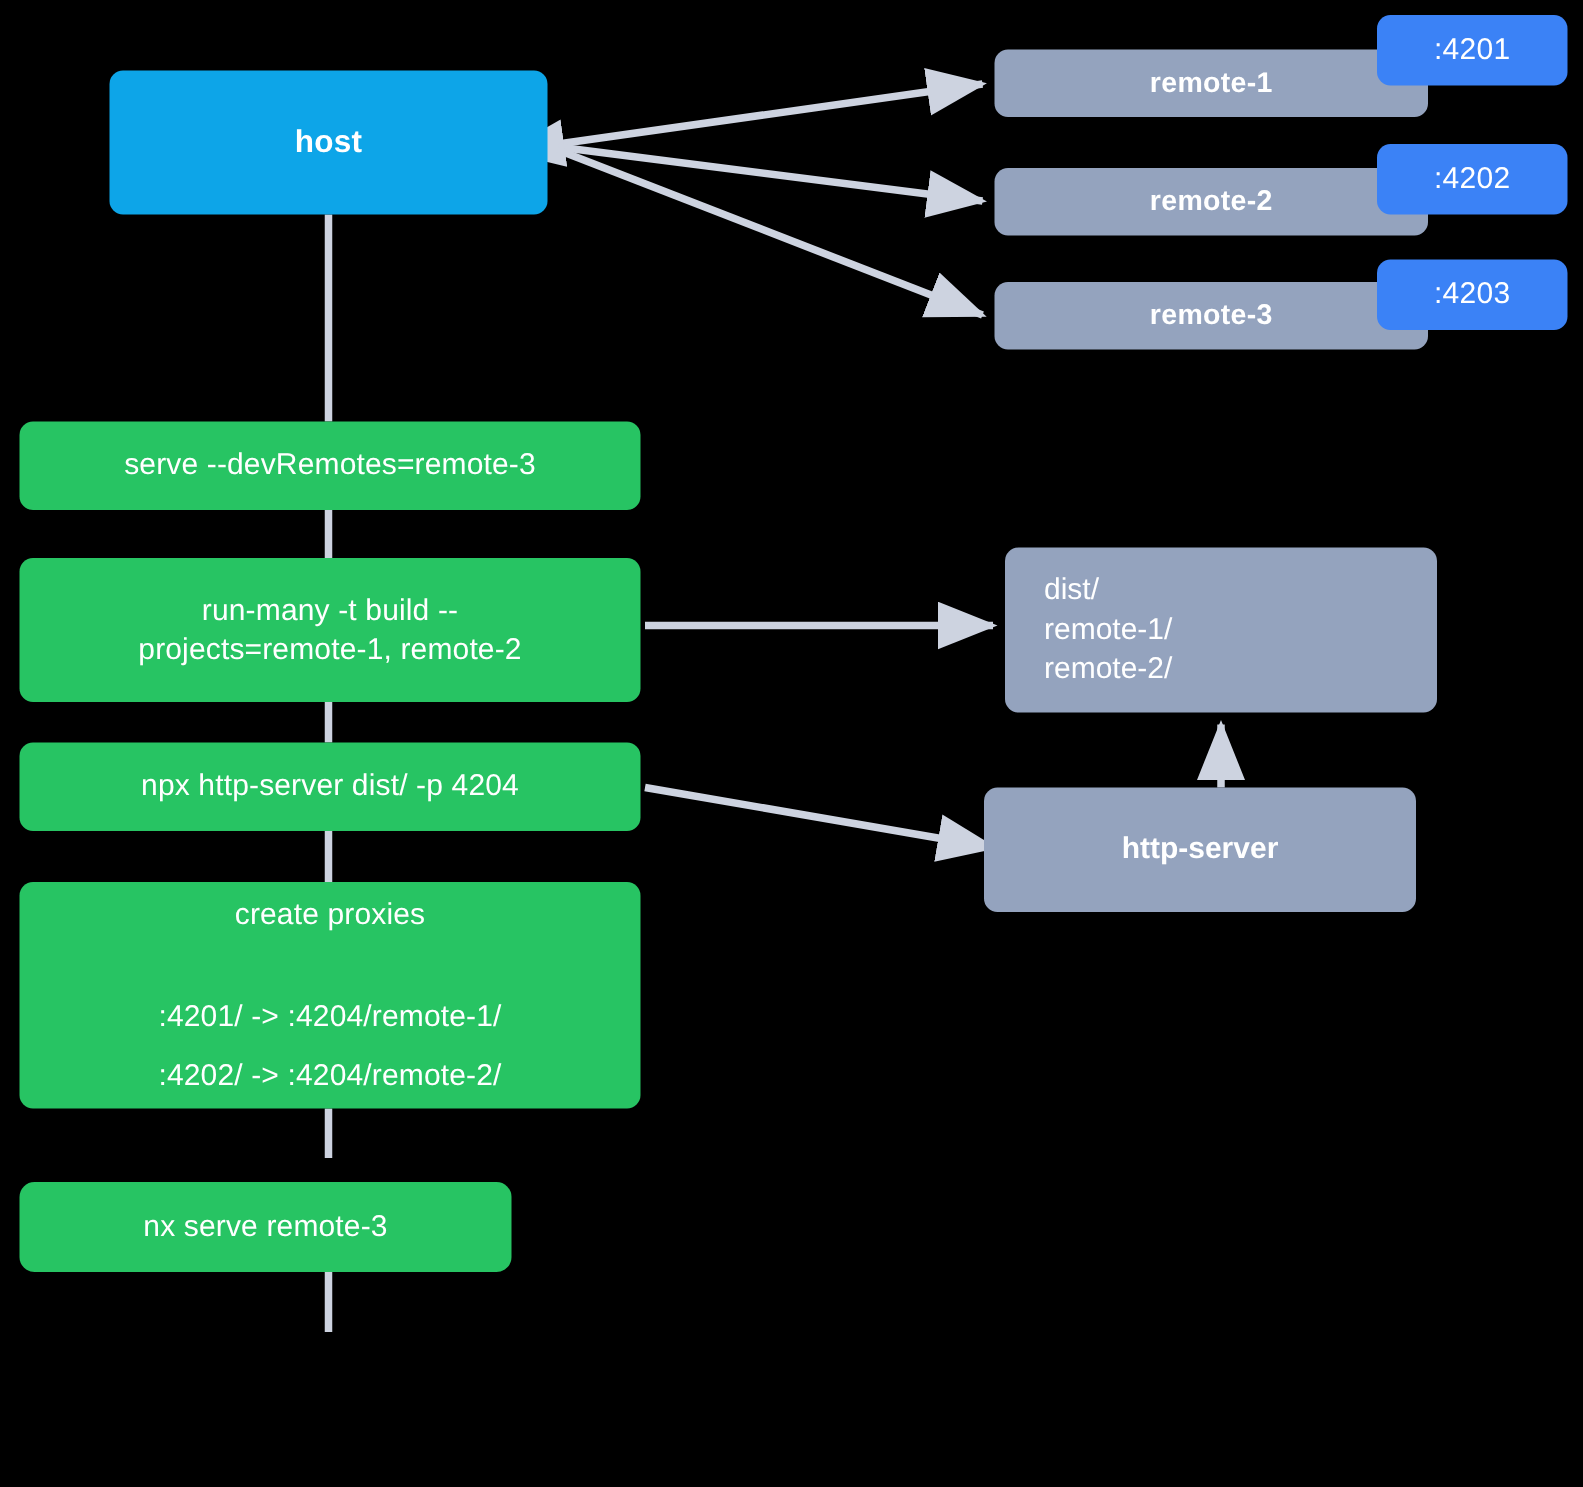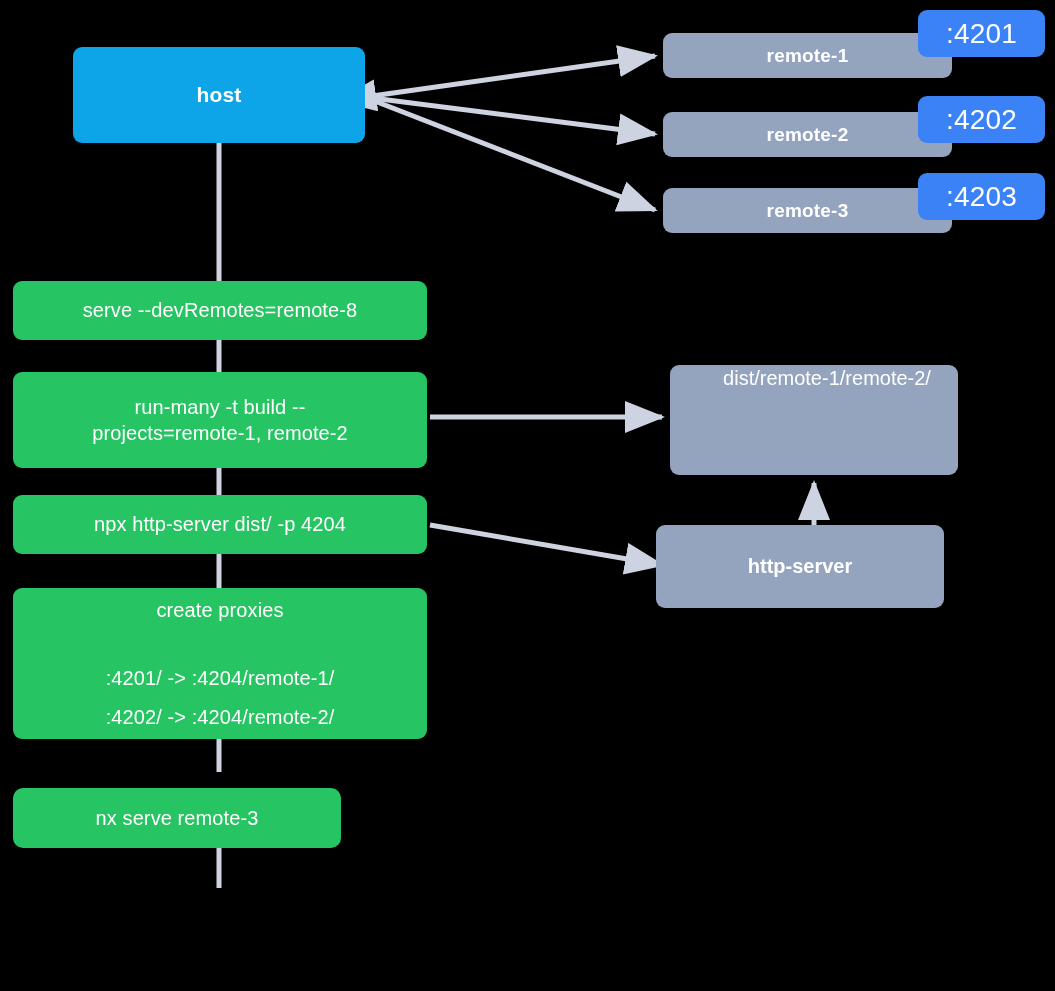--- a/index.html
+++ b/index.html
@@ -75,21 +75,21 @@
     font-weight: normal;
     font-size: 20px;
     letter-spacing: .1px;
   }
   .badge {
     position: absolute;
     box-sizing: border-box;
     border-radius: 9px;
     background: #3b82f6;
     color: #ffffff;
-    font-size: 28px;
+    font-size: 20px;
     display: flex;
     align-items: center;
     justify-content: center;
     letter-spacing: .2px;
   }
   .dist-lines {
     display: block;
   }
 </style>
 </head>
@@ -148,21 +148,21 @@
   </div>
 
   <div class="node node-remote" style="left:663px; top:188px; width:289px; height:45px;">
     <span>remote-3</span>
   </div>
   <div class="badge" style="left:918px; top:173px; width:127px; height:47px;">
     <span>:4203</span>
   </div>
 
   <div class="node node-cmd" style="left:13px; top:281px; width:414px; height:59px;">
-    <span>serve --devRemotes=remote-8</span>
+    <span>serve --devRemotes=remote-3</span>
   </div>
 
   <div class="node node-cmd" style="left:13px; top:372px; width:414px; height:96px;">
     <span>run-many -t build --
 projects=remote-1, remote-2</span>
   </div>
 
   <div class="node node-cmd" style="left:13px; top:495px; width:414px; height:59px;">
     <span>npx http-server dist/ -p 4204</span>
   </div>
@@ -171,21 +171,21 @@
     <span style="display:block; margin-bottom:30px;">create proxies</span>
     <span style="display:block;">:4201/ -&gt; :4204/remote-1/</span>
     <span style="display:block;">:4202/ -&gt; :4204/remote-2/</span>
   </div>
 
   <div class="node node-cmd" style="left:13px; top:788px; width:328px; height:60px;border-radius:10px;">
     <span>nx serve remote-3</span>
   </div>
 
 
-  <div class="node node-gray leftalign" style="left:670px; top:365px; width:288px; height:110px; align-items:flex-start; justify-content:center;">
+  <div class="node node-gray leftalign" style="left:670px; top:365px; width:288px; height:110px; flex-direction:column; align-items:flex-start; justify-content:center;">
     <span class="dist-lines">dist/</span>
     <span class="indent">remote-1/</span>
     <span class="indent">remote-2/</span>
   </div>
 
   <div class="node node-gray bold" style="left:656px; top:525px; width:288px; height:83px;">
     <span>http-server</span>
   </div>
 
 </div>

